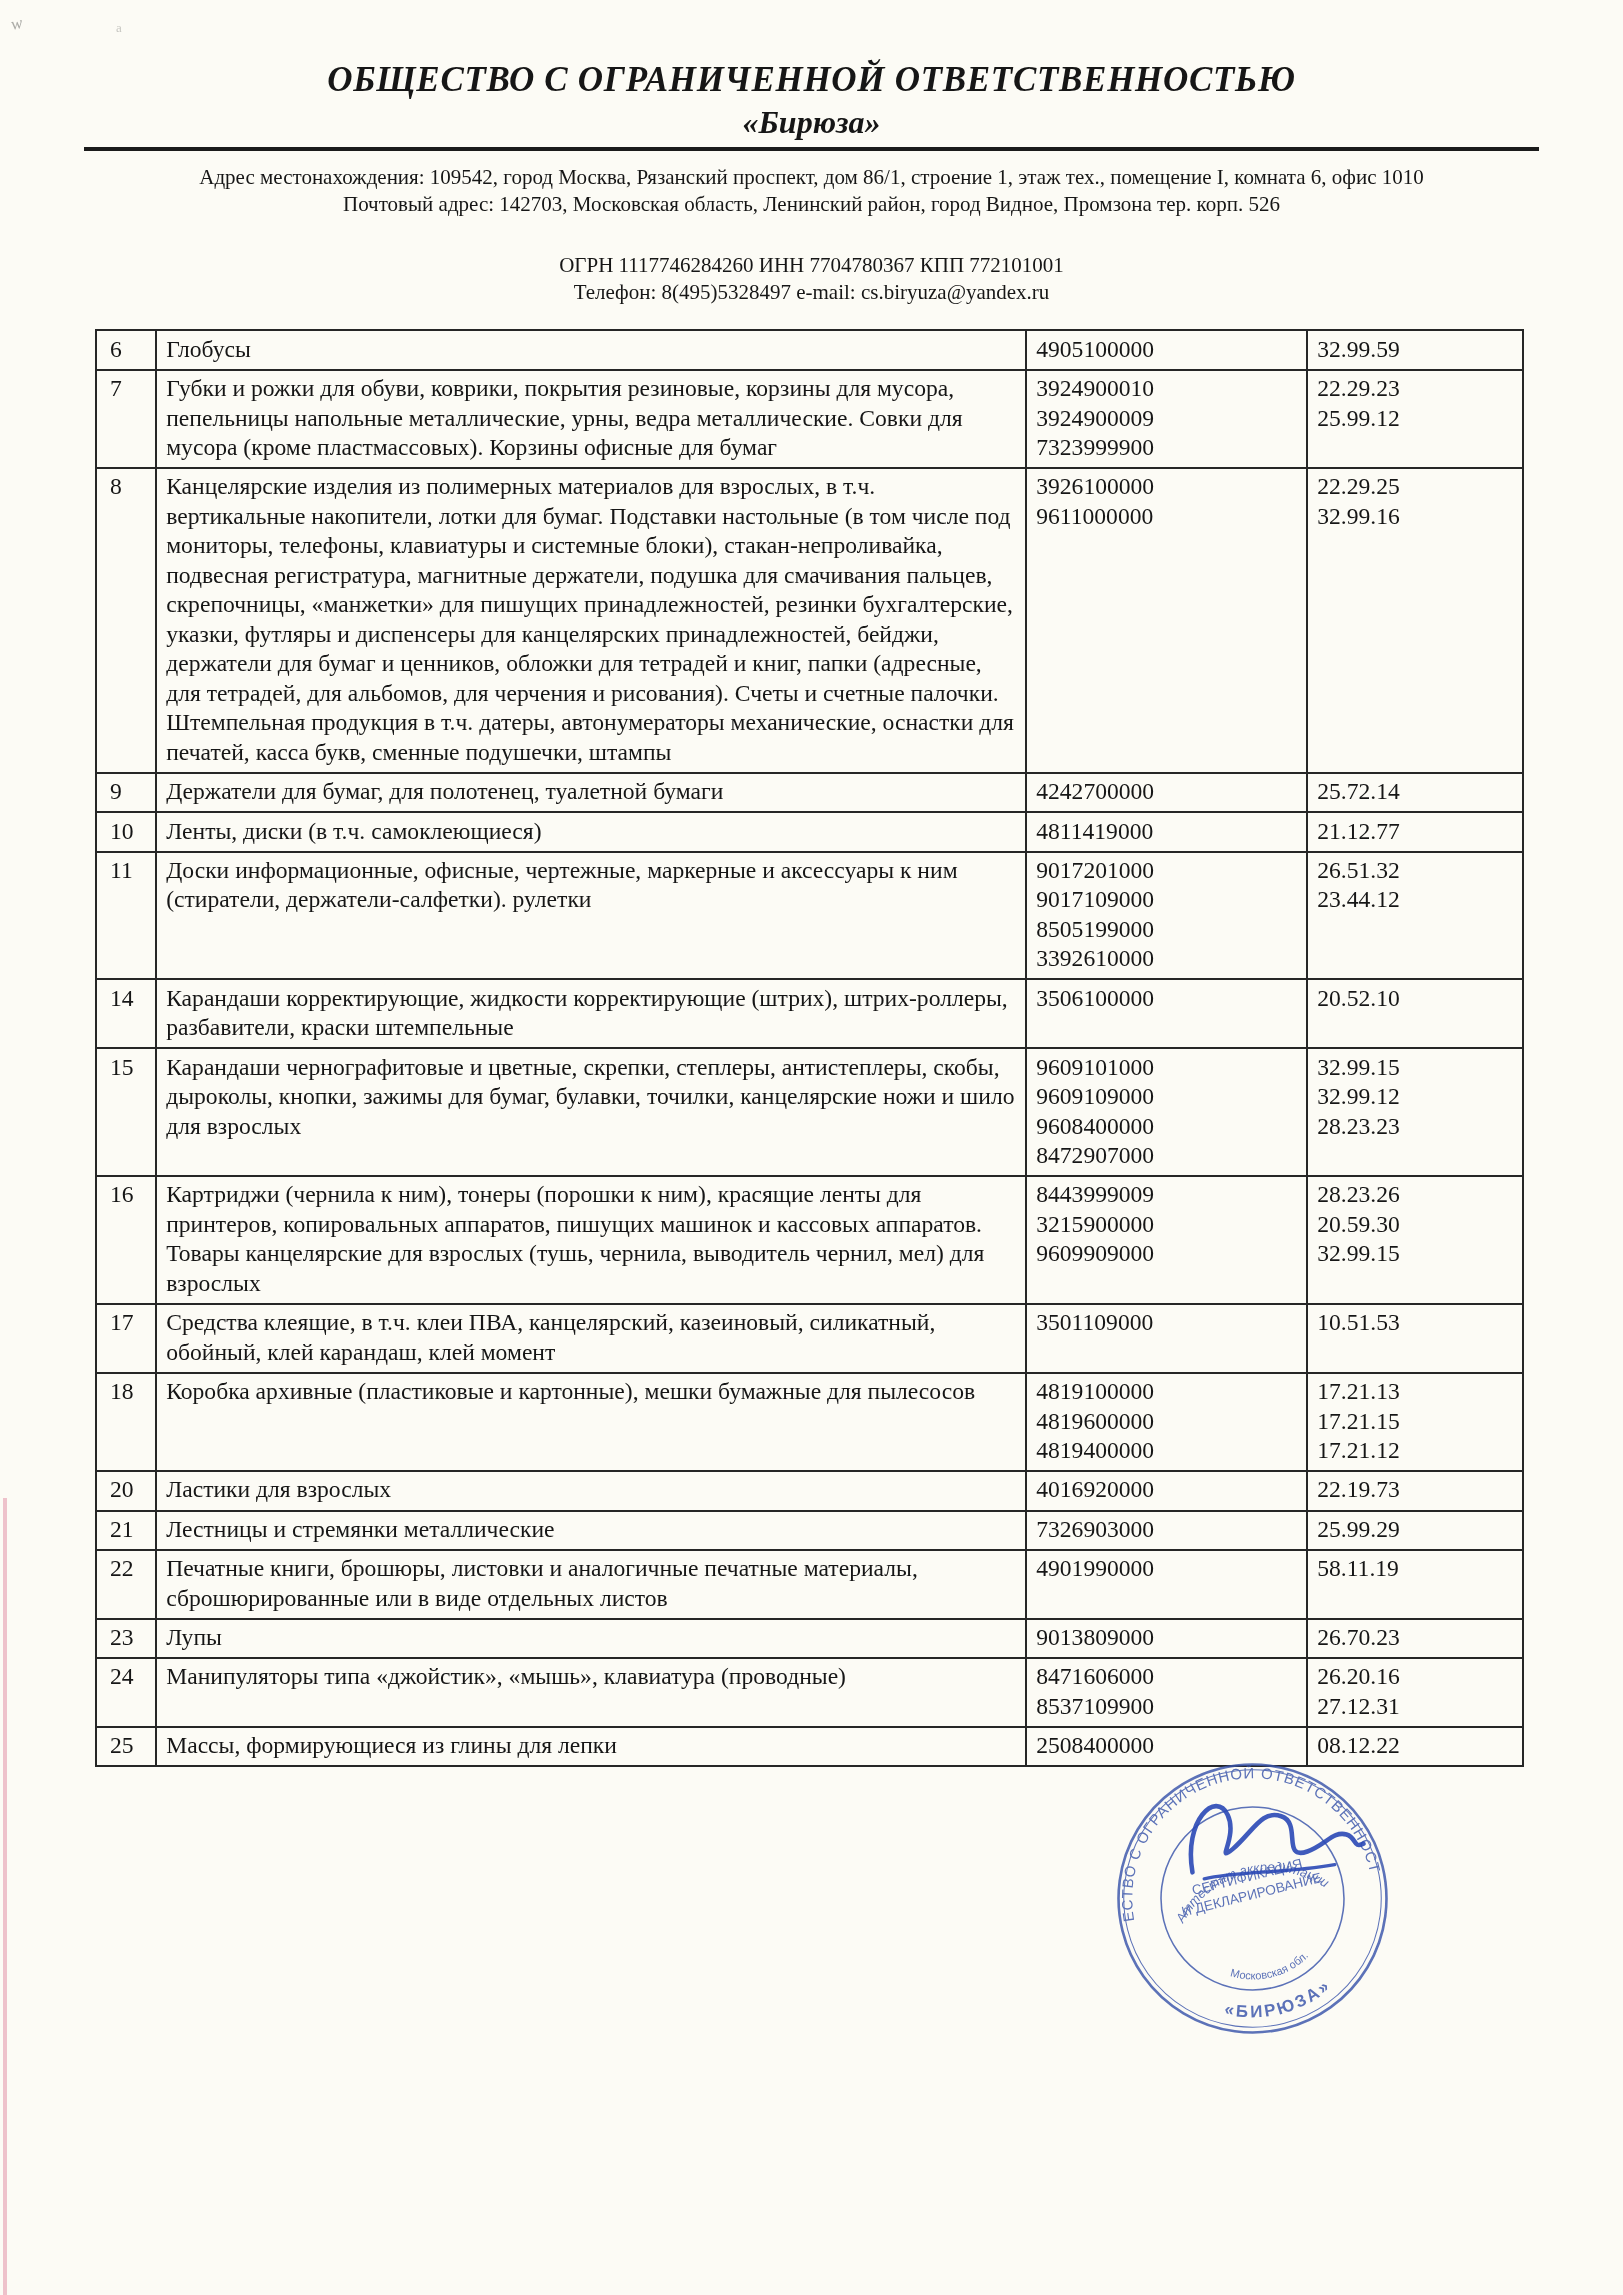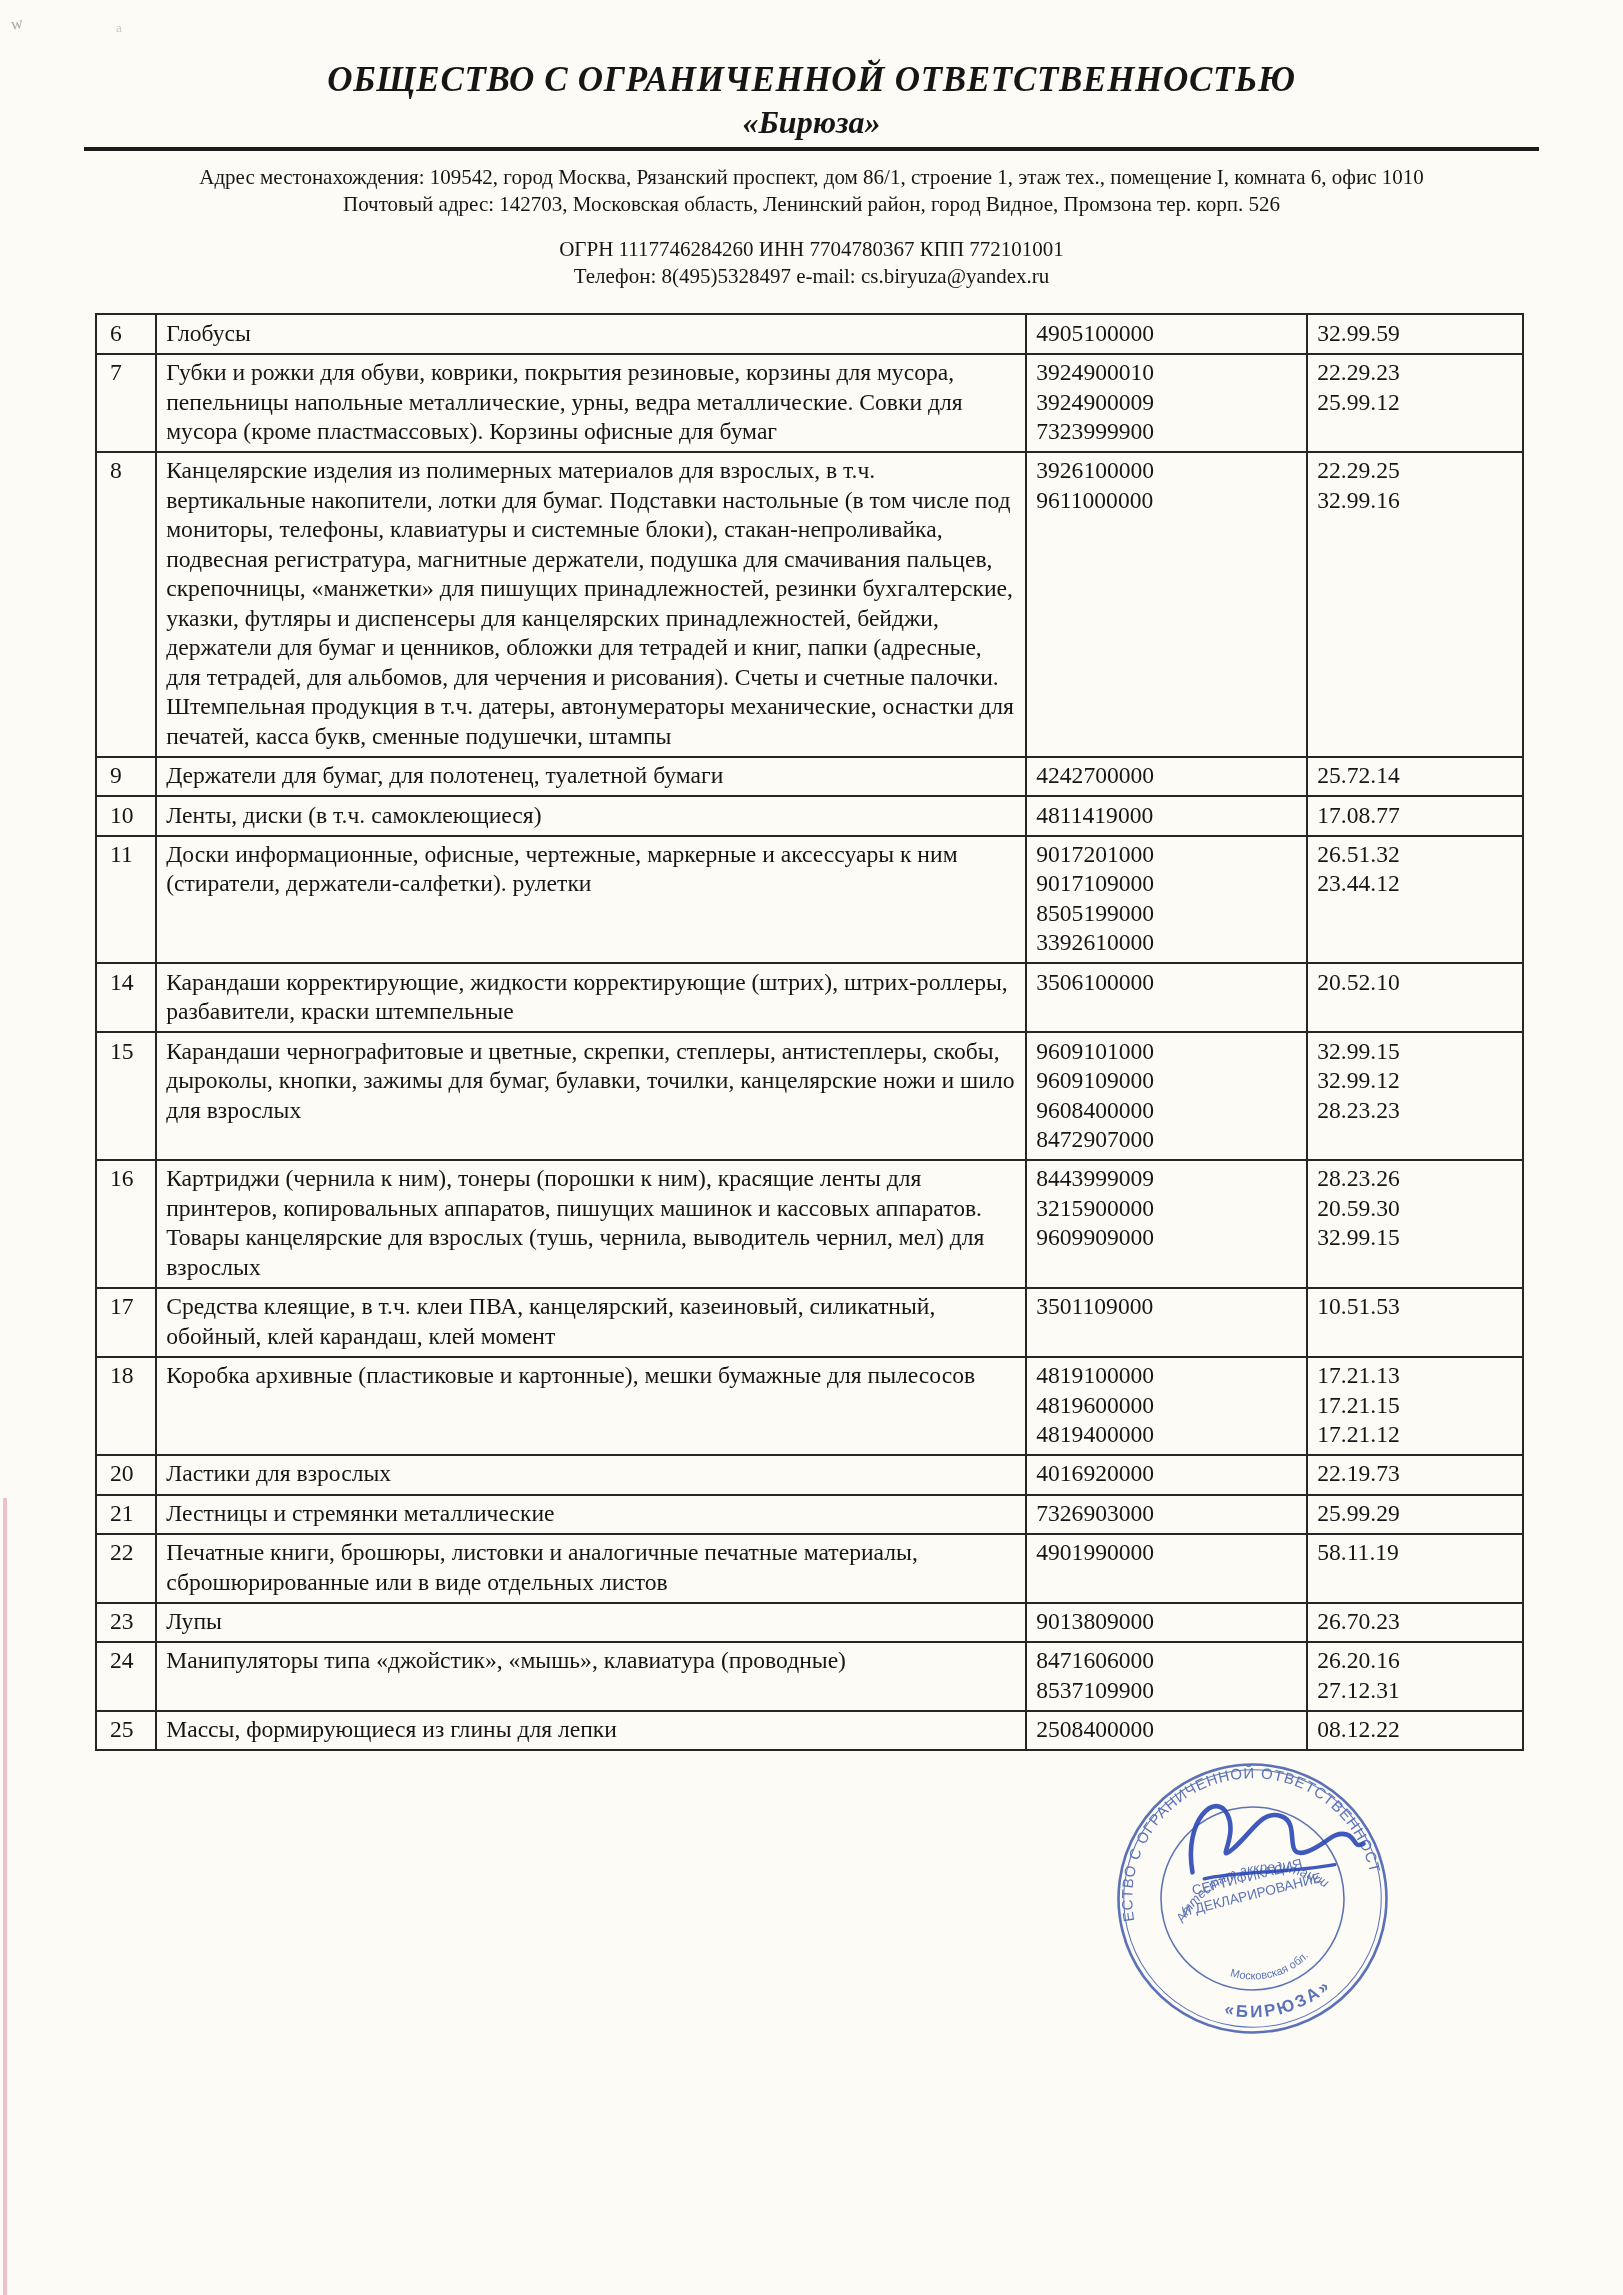--- a/index.html
+++ b/index.html
@@ -41,21 +41,21 @@
     margin: 3.9px 0 0 0;
   }
   .header-rule {
     height: 3.9px; background: #1b1b1b;
     margin: 6.5px 84px 13px 84px;
   }
   .addr {
     font-size: 21px; line-height: 1.28;
     margin: 0 auto; max-width: 1446px;
   }
-  .addr.gap-top { margin-top: 18px; }
+  .addr.gap-top { margin-top: 34px; }
 
   
   .goods-table {
     border-collapse: collapse;
     table-layout: fixed;
     margin: 23.6px 0 0 95px;
     width: 1427px;
     font-size: 23.6px;
   }
   .goods-table td {
@@ -164,21 +164,21 @@
             <div>25.72.14</div>
           </td>
         </tr>
         <tr>
           <td class="col-num">10</td>
           <td class="col-desc">Ленты, диски (в т.ч. самоклеющиеся)</td>
           <td class="col-code">
             <div>4811419000</div>
           </td>
           <td class="col-okpd">
-            <div>17.08.77</div>
+            <div>21.12.77</div>
           </td>
         </tr>
         <tr>
           <td class="col-num">11</td>
           <td class="col-desc">Доски информационные, офисные, чертежные, маркерные и аксессуары к ним (стиратели, держатели-салфетки). рулетки</td>
           <td class="col-code">
             <div>9017201000</div>
             <div>9017109000</div>
             <div>8505199000</div>
             <div>3392610000</div>

